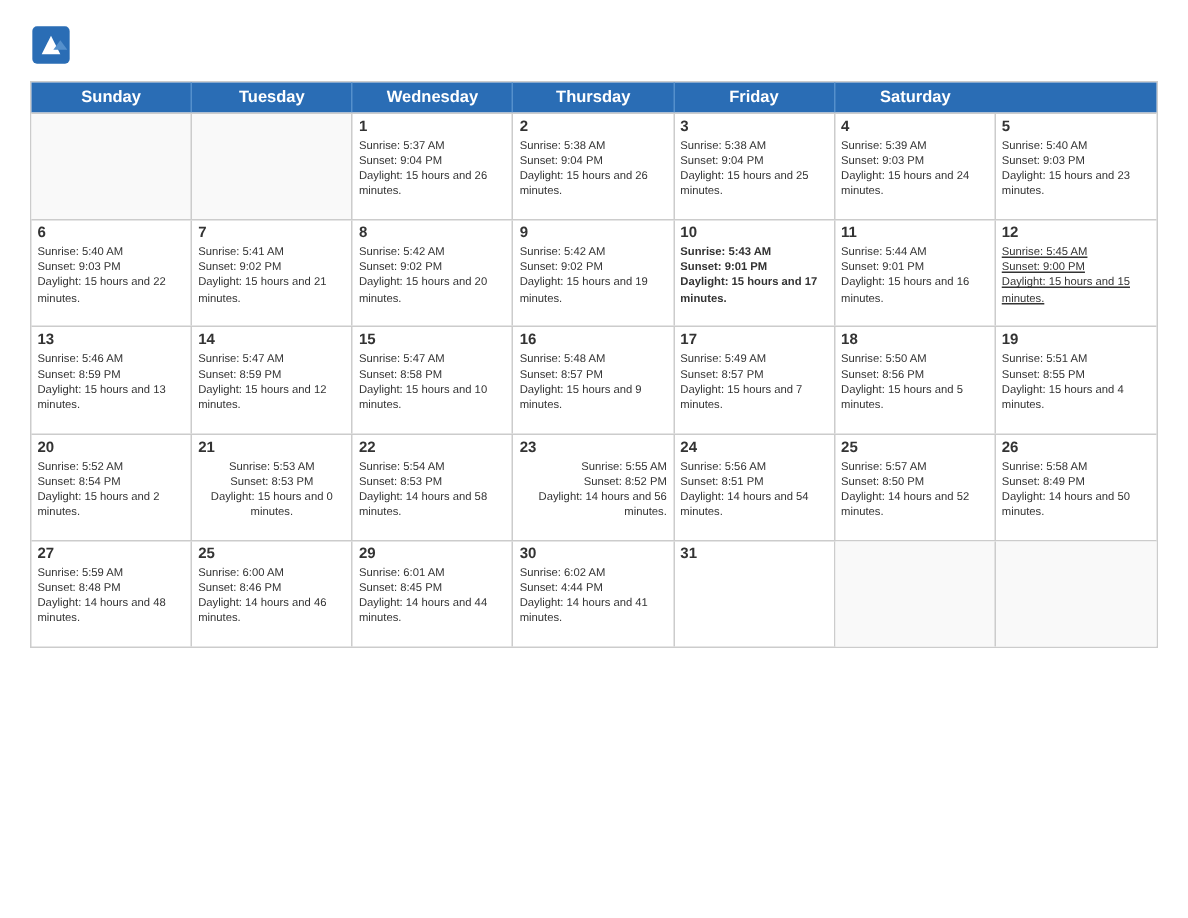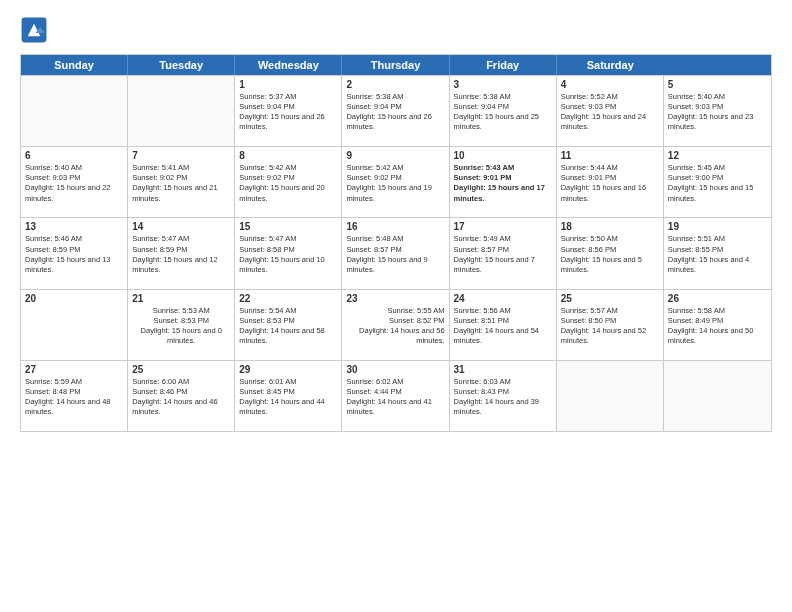--- a/index.html
+++ b/index.html
@@ -161,21 +161,21 @@
 Daylight: 15 hours and 26 minutes.</div>
           </div>
           <div class="cal-cell">
             <span class="day-num">3</span>
             <div class="cell-text" style="white-space: pre-line;">Sunrise: 5:38 AM
 Sunset: 9:04 PM
 Daylight: 15 hours and 25 minutes.</div>
           </div>
           <div class="cal-cell">
             <span class="day-num">4</span>
-            <div class="cell-text" style="white-space: pre-line;">Sunrise: 5:52 AM
+            <div class="cell-text" style="white-space: pre-line;">Sunrise: 5:39 AM
 Sunset: 9:03 PM
 Daylight: 15 hours and 24 minutes.</div>
           </div>
           <div class="cal-cell">
             <span class="day-num">5</span>
             <div class="cell-text" style="white-space: pre-line;">Sunrise: 5:40 AM
 Sunset: 9:03 PM
 Daylight: 15 hours and 23 minutes.</div>
           </div>
         </div>
@@ -211,21 +211,21 @@
 Daylight: 15 hours and 17 minutes.</div>
           </div>
           <div class="cal-cell">
             <span class="day-num">11</span>
             <div class="cell-text" style="white-space: pre-line;">Sunrise: 5:44 AM
 Sunset: 9:01 PM
 Daylight: 15 hours and 16 minutes.</div>
           </div>
           <div class="cal-cell">
             <span class="day-num">12</span>
-            <div class="cell-text" style="white-space: pre-line;">Sunrise: 5:45 AM
+            <div class="cell-text" style="white-space: pre-line; text-decoration: underline;">Sunrise: 5:45 AM
 Sunset: 9:00 PM
 Daylight: 15 hours and 15 minutes.</div>
           </div>
         </div>
         <div class="cal-row">
           <div class="cal-cell">
             <span class="day-num">13</span>
             <div class="cell-text" style="white-space: pre-line;">Sunrise: 5:46 AM
 Sunset: 8:59 PM
 Daylight: 15 hours and 13 minutes.</div>
@@ -263,20 +263,23 @@
           <div class="cal-cell">
             <span class="day-num">19</span>
             <div class="cell-text" style="white-space: pre-line;">Sunrise: 5:51 AM
 Sunset: 8:55 PM
 Daylight: 15 hours and 4 minutes.</div>
           </div>
         </div>
         <div class="cal-row">
           <div class="cal-cell">
             <span class="day-num">20</span>
+            <div class="cell-text" style="white-space: pre-line;">Sunrise: 5:52 AM
+Sunset: 8:54 PM
+Daylight: 15 hours and 2 minutes.</div>
           </div>
           <div class="cal-cell">
             <span class="day-num">21</span>
             <div class="cell-text" style="white-space: pre-line; text-align: center;">Sunrise: 5:53 AM
 Sunset: 8:53 PM
 Daylight: 15 hours and 0 minutes.</div>
           </div>
           <div class="cal-cell">
             <span class="day-num">22</span>
             <div class="cell-text" style="white-space: pre-line;">Sunrise: 5:54 AM
@@ -328,22 +331,19 @@
 Daylight: 14 hours and 44 minutes.</div>
           </div>
           <div class="cal-cell">
             <span class="day-num">30</span>
             <div class="cell-text" style="white-space: pre-line;">Sunrise: 6:02 AM
 Sunset: 4:44 PM
 Daylight: 14 hours and 41 minutes.</div>
           </div>
           <div class="cal-cell">
             <span class="day-num">31</span>
-            <div class="cell-text" style="white-space: pre-line;">Sunrise: 6:03 AM
-Sunset: 8:43 PM
-Daylight: 14 hours and 39 minutes.</div>
           </div>
           <div class="cal-cell empty"></div>
           <div class="cal-cell empty"></div>
         </div>
       </div>
   </div>
 </div>
 
 </body></html>

